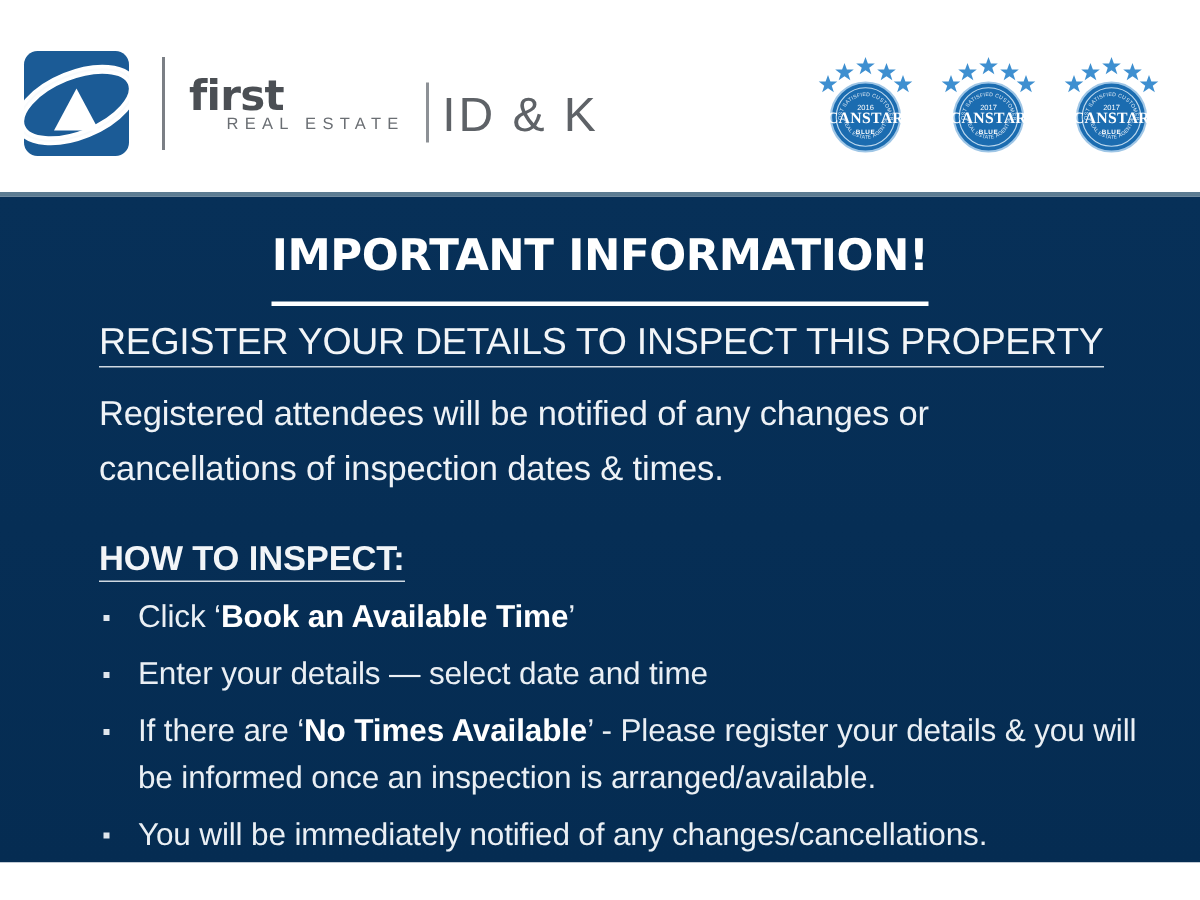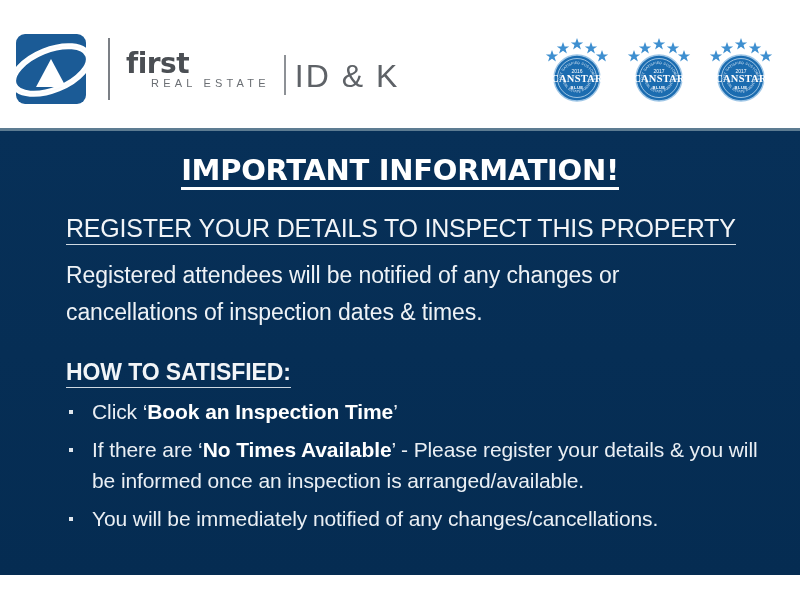--- a/index.html
+++ b/index.html
@@ -139,21 +139,21 @@
     text-align: center;
     font-family: "DejaVu Sans", sans-serif;
     font-weight: bold;
     font-size: 29px;
     letter-spacing: -0.3px;
     margin: 22px 0 0 0;
     padding: 0;
   }
   .title span {
     border-bottom: 3px solid #ffffff;
-    padding-bottom: 0;
+    padding-bottom: 14px;
   }
 
   .subhead {
     font-family: "Liberation Sans", sans-serif;
     font-weight: normal;
     font-size: 25px;
     margin: 27px 0 0 66px;
     letter-spacing: -0.2px;
     color: #f2f5f8;
   }
@@ -352,26 +352,29 @@
       <span>IMPORTANT INFORMATION!</span>
     </h1>
 
     <h2 class="subhead">
       <span>REGISTER YOUR DETAILS TO INSPECT THIS PROPERTY</span>
     </h2>
 
     <p class="para">Registered attendees will be notified of any changes or cancellations of inspection dates &amp; times.</p>
 
     <h3 class="howto">
-      <span>HOW TO SATISFIED:</span>
+      <span>HOW TO INSPECT:</span>
     </h3>
 
     <ul class="bullets">
       <li>
-        <span>Click ‘</span><b>Book an Inspection Time</b><span>’</span>
+        <span>Click ‘</span><b>Book an Available Time</b><span>’</span>
+      </li>
+      <li>
+        <span>Enter your details — select date and time</span><b></b><span></span>
       </li>
       <li>
         <span>If there are ‘</span><b>No Times Available</b><span>’ - Please register your details &amp; you will be informed once an inspection is arranged/available.</span>
       </li>
       <li>
         <span>You will be immediately notified of any changes/cancellations.</span><b></b><span></span>
       </li>
     </ul>
 
   </div>

